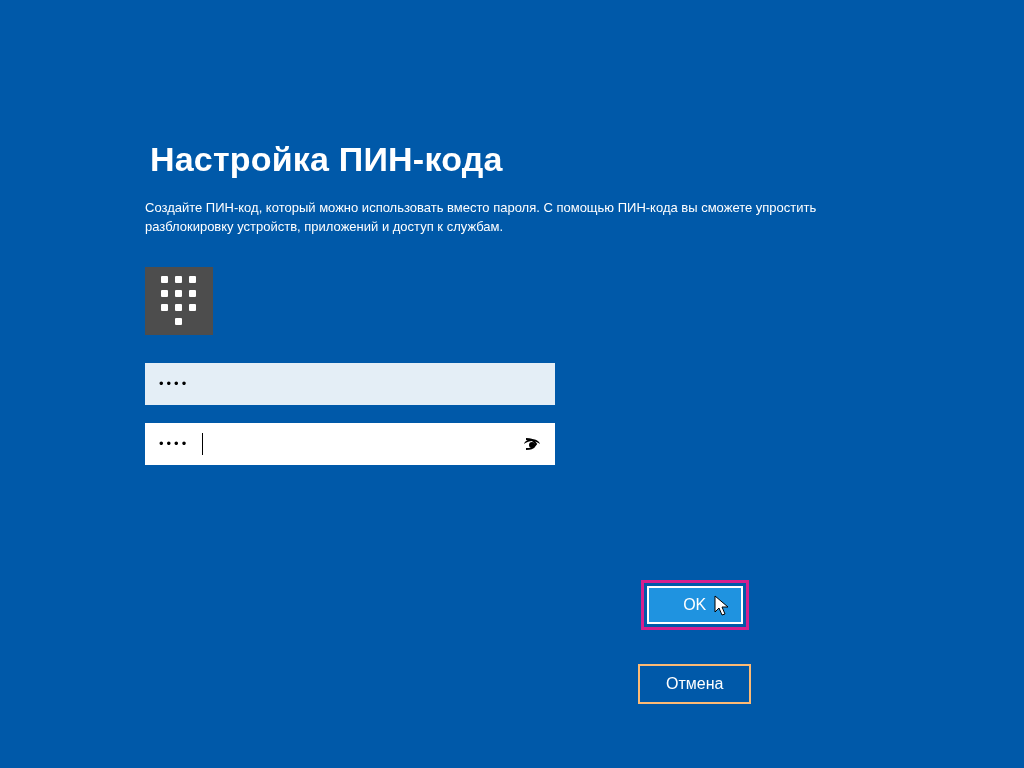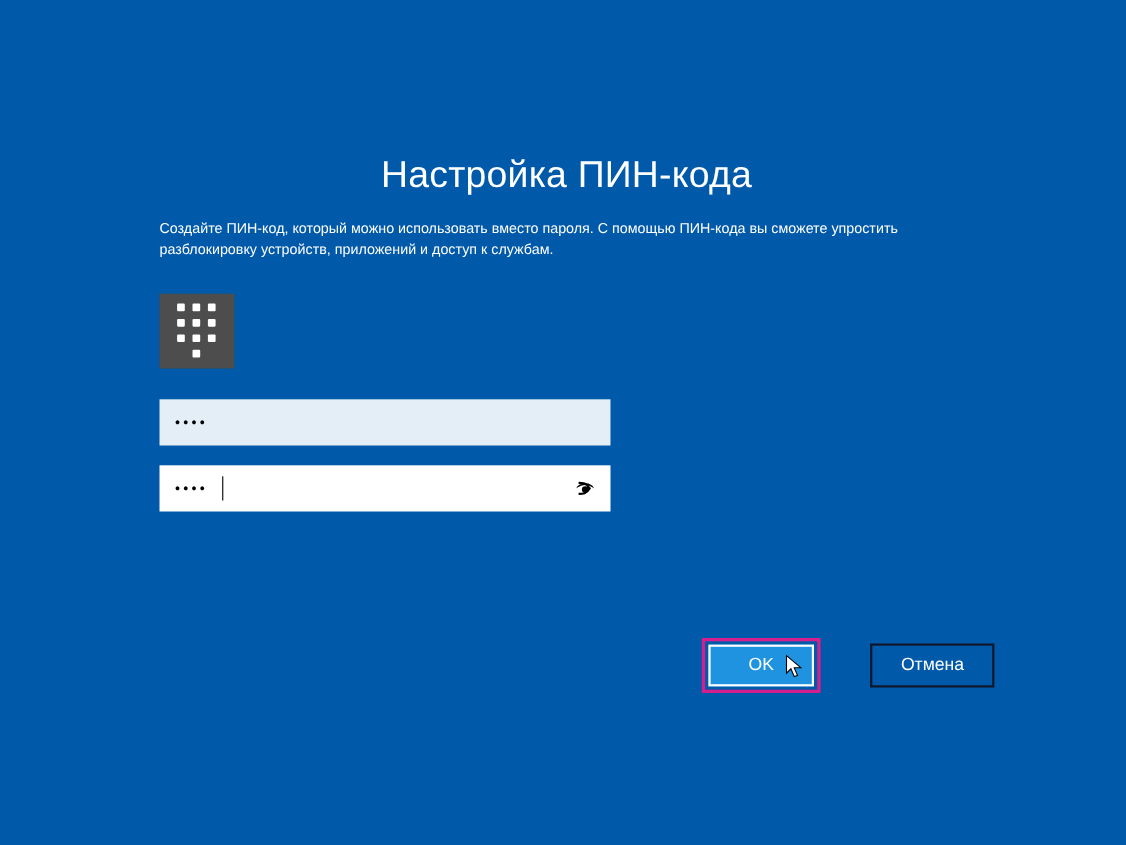--- a/index.html
+++ b/index.html
@@ -14,24 +14,23 @@
     -webkit-font-smoothing: antialiased;
   }
   .container {
     position: absolute;
     left: 145px;
     top: 140px;
     width: 735px;
   }
   .title {
     font-size: 34px;
-    font-weight: 400;
+    font-weight: 700;
     margin: 0 0 20px 5px;
     letter-spacing: 0.2px;
-    text-align: center;
   }
   .description {
     font-size: 13px;
     line-height: 1.45;
     margin: 0 0 30px 0;
     font-weight: 400;
   }
   .pin-icon-box {
     width: 68px;
     height: 68px;
@@ -105,27 +104,28 @@
     justify-content: center;
   }
   .eye-icon svg {
     display: block;
   }
   .buttons {
     position: absolute;
     left: 638px;
     top: 580px;
     display: flex;
-    gap: 45px;
-    align-items: center;
+    gap: 34px;
+    align-items: center;
+    flex-direction: column;
   }
   .btn {
     height: 40px;
     min-width: 98px;
-    border: 2px solid #0f172a;
+    border: 2px solid #fdba74;
     background: transparent;
     color: #ffffff;
     font-size: 16px;
     font-family: inherit;
     cursor: pointer;
     display: flex;
     align-items: center;
     justify-content: center;
     box-sizing: border-box;
     padding: 0 26px;

